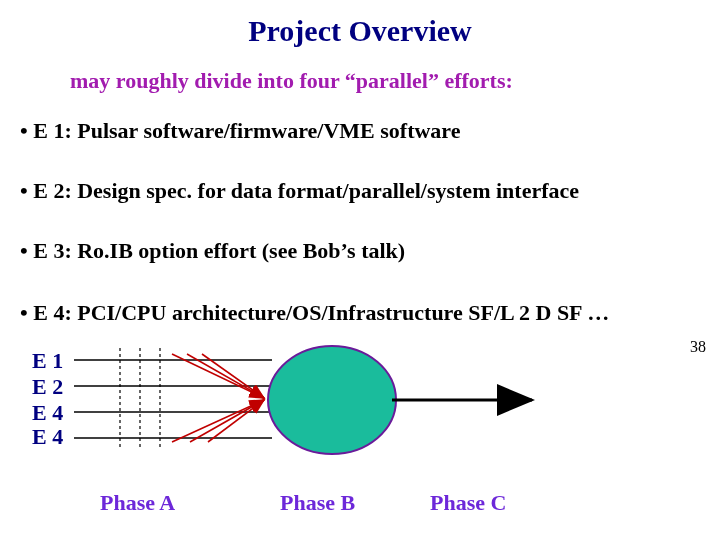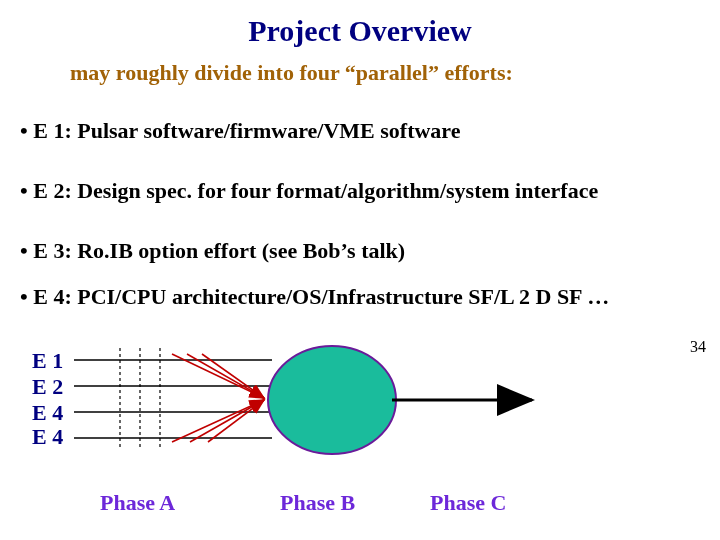--- a/index.html
+++ b/index.html
@@ -20,38 +20,38 @@
     position: absolute;
     top: 14px;
     left: 0;
     width: 100%;
     text-align: center;
     font-size: 30px;
     font-weight: bold;
   }
   .subtitle {
     position: absolute;
-    top: 60px;
+    top: 68px;
     left: 70px;
     font-size: 22px;
     font-weight: bold;
-    color: #a16207;
+    color: #a21caf;
   }
   .bullet {
     position: absolute;
     left: 20px;
     font-size: 22px;
     font-weight: bold;
     color: #000;
     white-space: nowrap;
   }
   .b1 { top: 118px; }
   .b2 { top: 178px; }
   .b3 { top: 238px; }
-  .b4 { top: 284px; }
+  .b4 { top: 300px; }
 
   .diagram {
     position: absolute;
     left: 32px;
     top: 348px;
     width: 560px;
     height: 150px;
   }
   .dlabel {
     position: absolute;
@@ -95,21 +95,21 @@
 </head>
 <body>
 
 <div class="slide">
 
   <div class="title" style="color:#000080">Project Overview</div>
 
   <div class="subtitle">may roughly divide into four “parallel” efforts:</div>
 
   <div class="bullet b1">• E 1: Pulsar software/firmware/VME software</div>
-  <div class="bullet b2">• E 2: Design spec. for four format/algorithm/system interface</div>
+  <div class="bullet b2">• E 2: Design spec. for data format/parallel/system interface</div>
   <div class="bullet b3">• E 3: Ro.IB option effort (see Bob’s talk)</div>
   <div class="bullet b4">• E 4: PCI/CPU architecture/OS/Infrastructure SF/L 2 D SF …</div>
 
   <div class="diagram">
     <div class="dlabel dl1">E 1</div>
     <div class="dlabel dl2">E 2</div>
     <div class="dlabel dl3">E 4</div>
     <div class="dlabel dl4">E 4</div>
   </div>
 
@@ -141,14 +141,14 @@
 
     <ellipse cx="300" cy="52" rx="64" ry="54" stroke="#6a1b9a" stroke-width="2" fill="#1ABC9C"></ellipse>
 
     <line x1="360" y1="52" x2="500" y2="52" stroke="#000" stroke-width="3.2" marker-end="url(#arrowhead-black)"></line>
   </svg>
 
   <div class="phase ph-a">Phase A</div>
   <div class="phase ph-c">Phase C</div>
   <div class="phase ph-b">Phase B</div>
 
-  <div class="pagenum">34</div>
+  <div class="pagenum">38</div>
 </div>
 
 </body></html>

